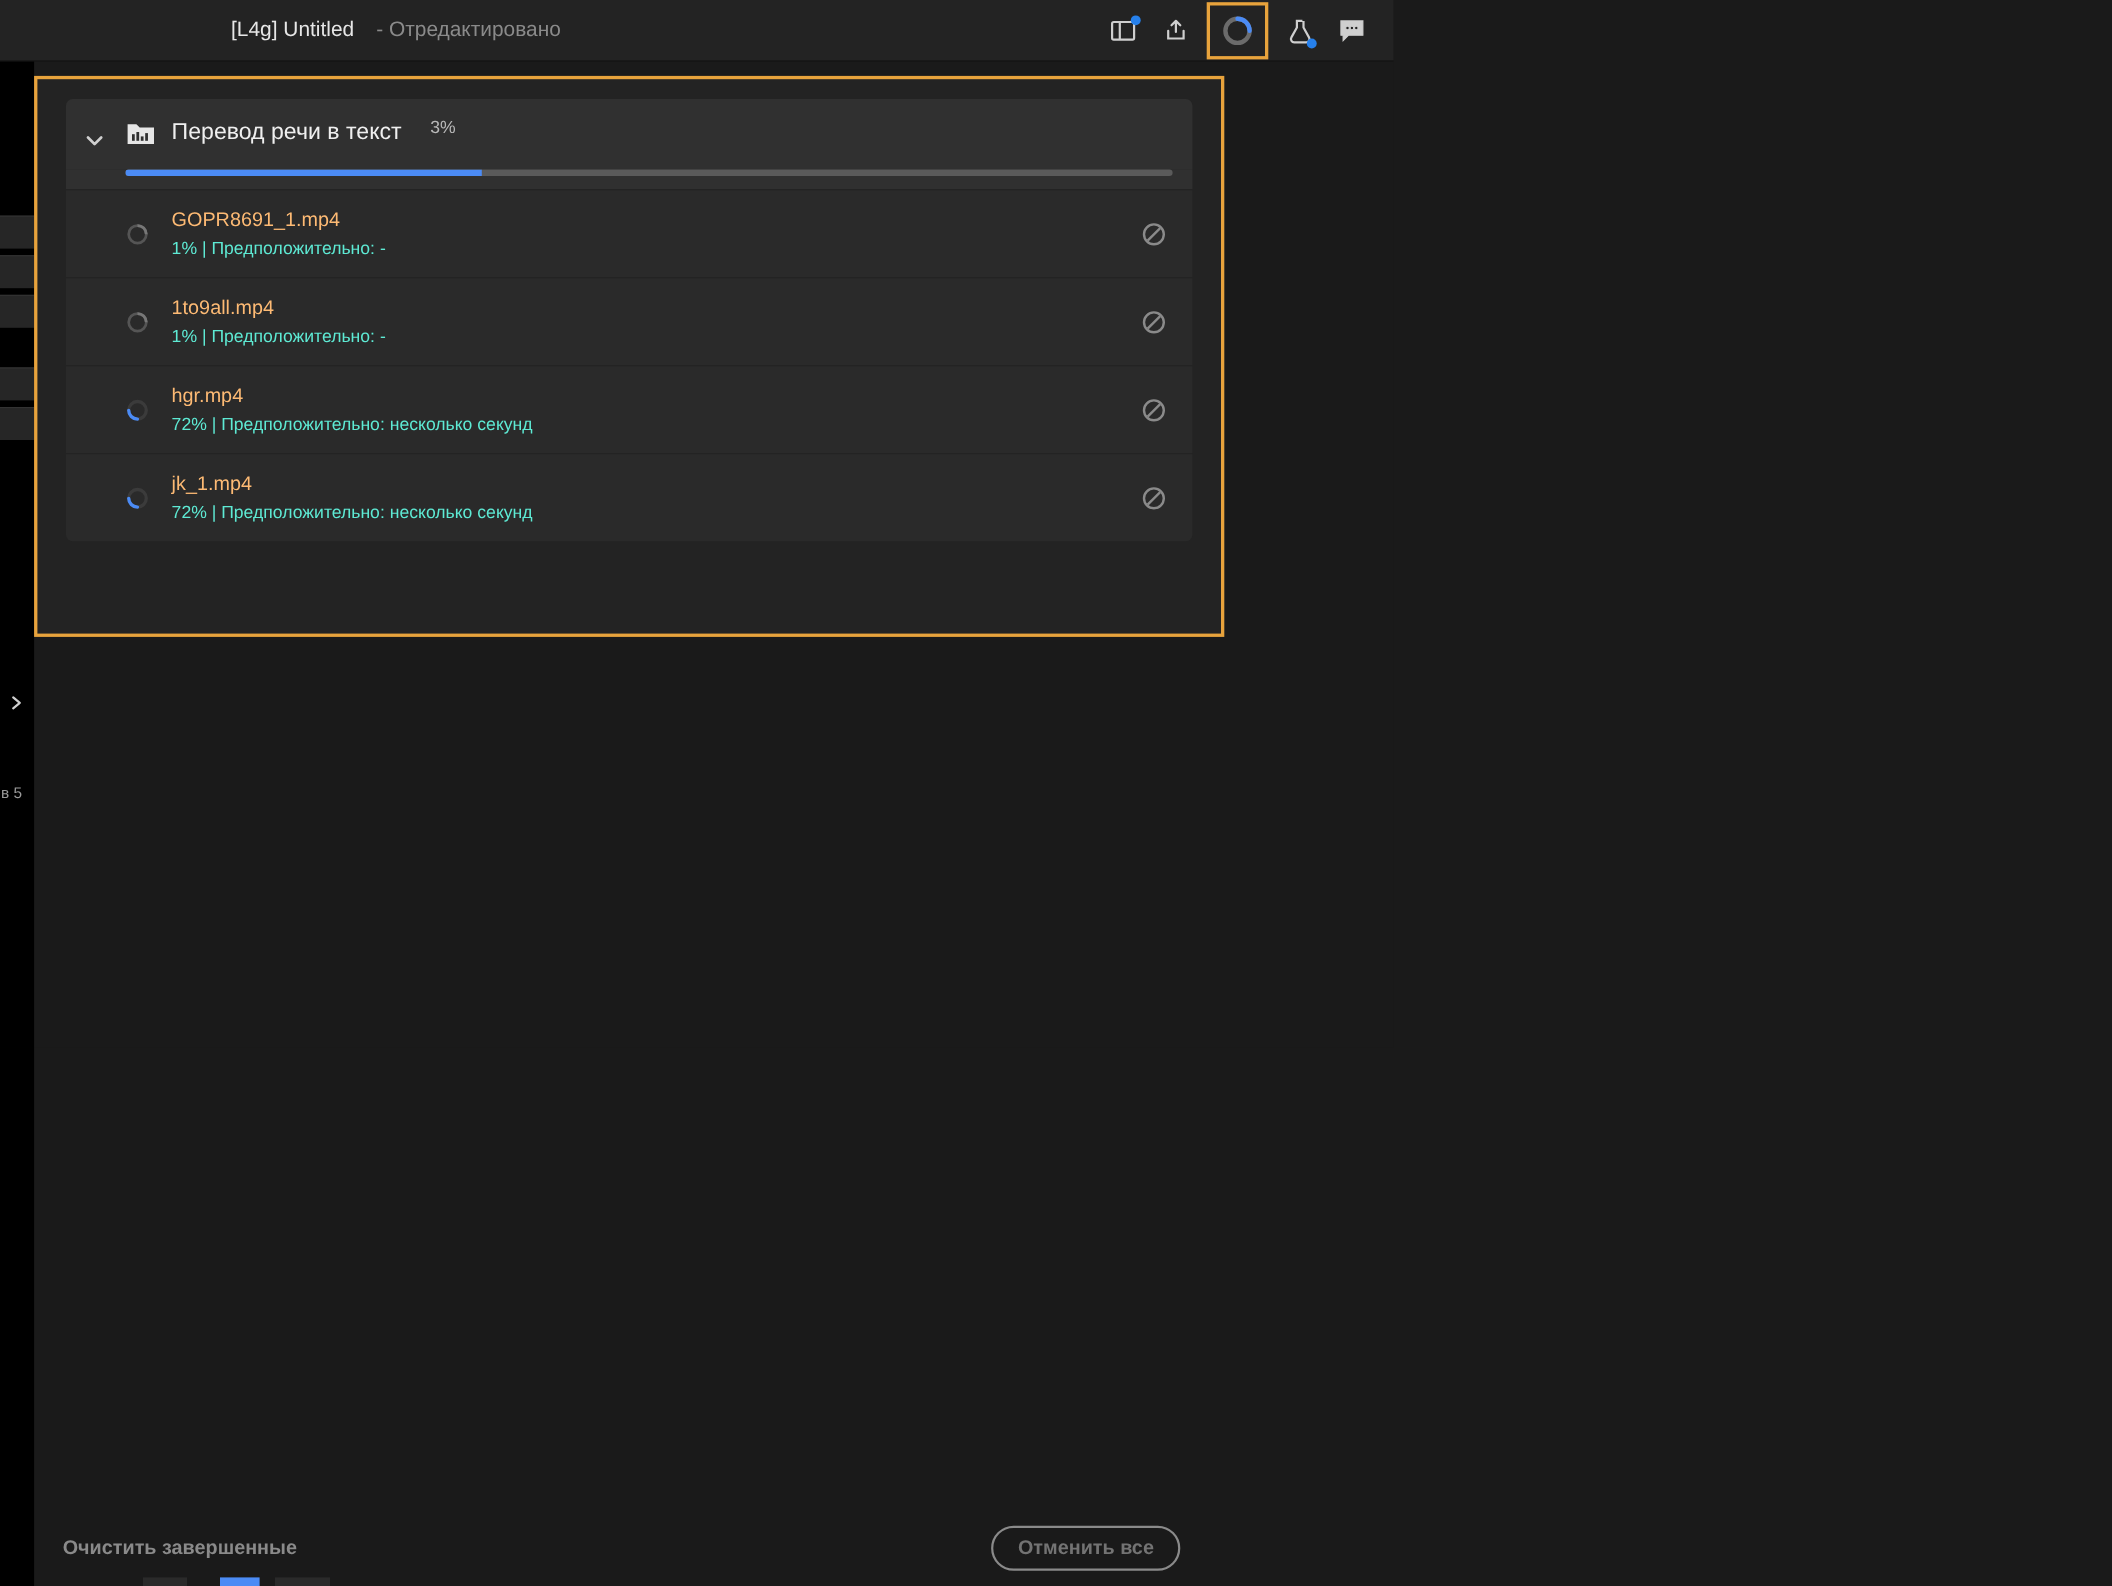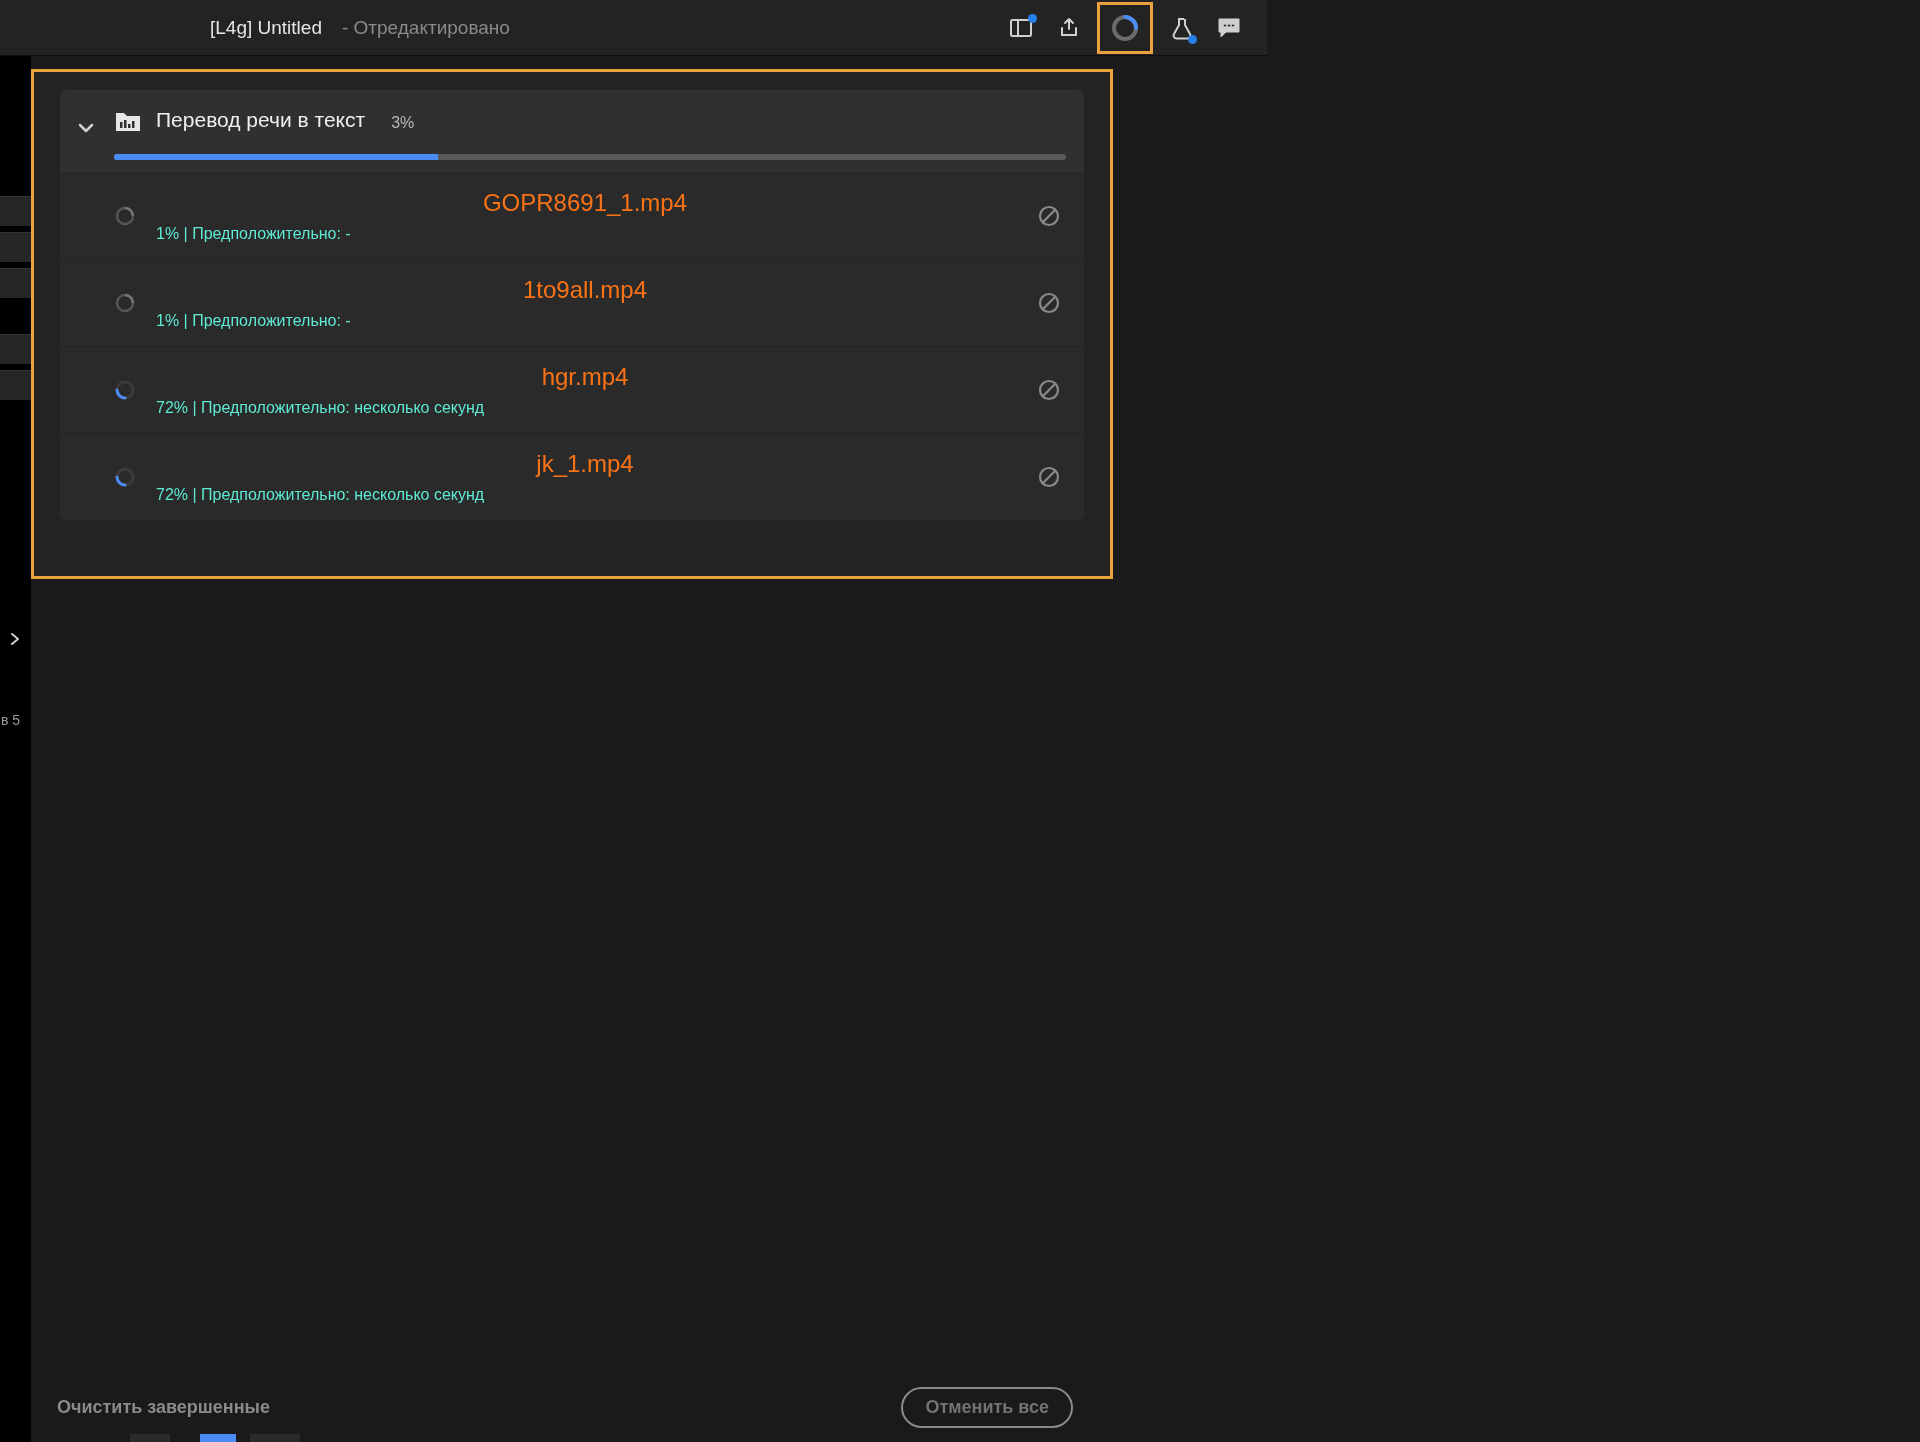--- a/index.html
+++ b/index.html
@@ -65,21 +65,21 @@
     width: 28px; height: 28px;
     display: flex; align-items: center; justify-content: center;
     cursor: pointer;
     margin-top: 6px;
   }
   .folder-icon {
     width: 28px; height: 28px;
     display: flex; align-items: center; justify-content: center;
   }
   .header-text {
-    display: flex; align-items: flex-end; gap: 26px;
+    display: flex; align-items: flex-start; gap: 26px;
     margin-top: 0px;
   }
   .header-title { font-size: 21px; color: #efefef; }
   .header-pct { font-size: 16px; color: #b8b8b8; }
   .progressbar {
     margin: 0 26px;
     background: #303030;
     padding: 0 18px 12px 54px;
     border-radius: 0 0 0 0;
   }
@@ -105,21 +105,21 @@
     padding: 16px 20px 16px 54px;
     gap: 20px;
   }
   .item:nth-child(even){ background:#2a2a2a; }
   .spinner {
     width: 22px; height: 22px;
     flex-shrink: 0;
   }
   .spinner svg { display:block; }
   .item-content { flex: 1; }
-  .item-name { font-size: 24px; color: #f97316; text-align: center; }
+  .item-name { font-size: 18px; color: #fdba74; }
   .item-sub { font-size: 16px; color: #5eead4; margin-top: 8px; }
   .cancel-btn {
     width: 30px; height: 30px;
     display:flex; align-items:center; justify-content:center;
     cursor:pointer;
   }
   .footer {
     position: absolute;
     left: 31px; right: auto;
     width: 1082px;

